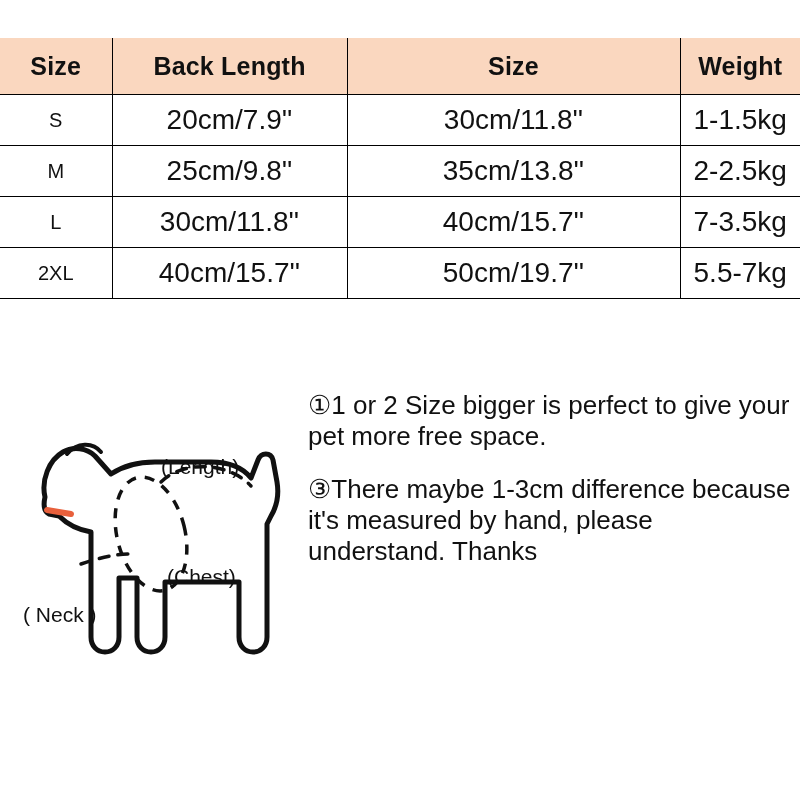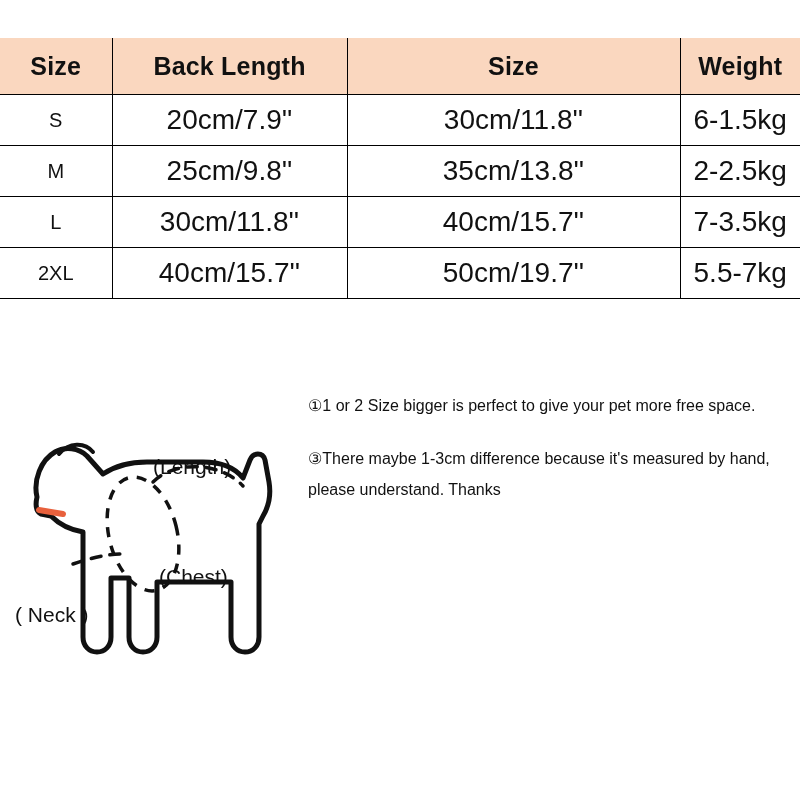--- a/index.html
+++ b/index.html
@@ -66,34 +66,34 @@
   .bottom {
     position: absolute;
     left: 0;
     top: 352px;
     width: 800px;
     height: 448px;
   }
 
   .dog-figure {
     position: absolute;
-    left: 7px;
+    left: 15px;
     top: 30px;
     width: 300px;
     height: 330px;
   }
 
   .notes {
     position: absolute;
     left: 308px;
     top: 38px;
     width: 486px;
   }
   .note {
-    font-size: 16px;
+    font-size: 26px;
     line-height: 31px;
     margin-bottom: 22px;
     color: #111111;
     text-align: left;
   }
   .note:last-child { margin-bottom: 8px; }
 </style>
 </head>
 <body>
 
@@ -112,21 +112,21 @@
         <th>Back Length</th>
         <th>Size</th>
         <th>Weight</th>
       </tr>
     </thead>
     <tbody>
       <tr>
         <td class="cell-size">S</td>
         <td>20cm/7.9''</td>
         <td>30cm/11.8''</td>
-        <td>6-1.5kg</td>
+        <td>1-1.5kg</td>
       </tr>
       <tr>
         <td class="cell-size">M</td>
         <td>25cm/9.8''</td>
         <td>35cm/13.8''</td>
         <td>2-2.5kg</td>
       </tr>
       <tr>
         <td class="cell-size">L</td>
         <td>30cm/11.8''</td>

